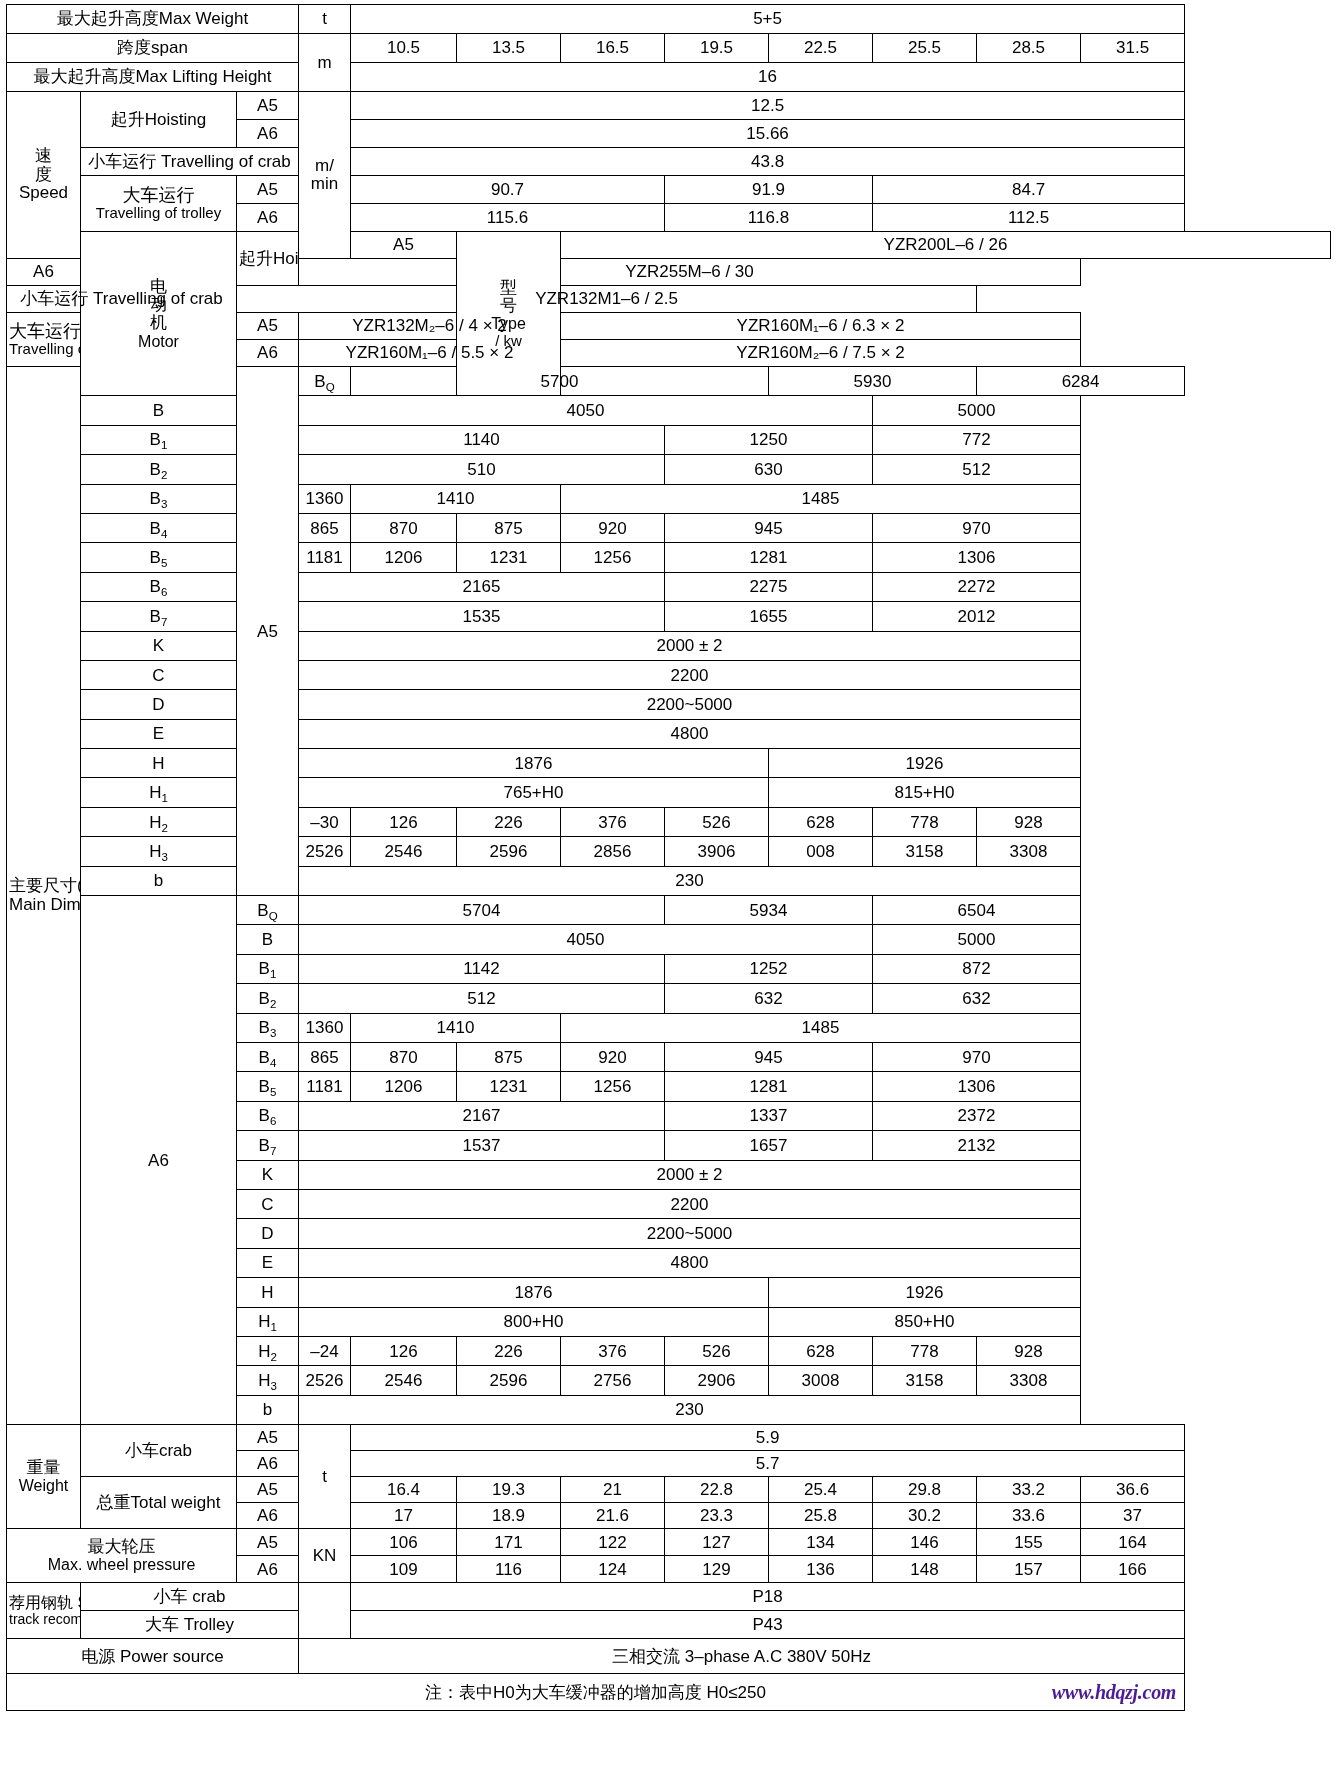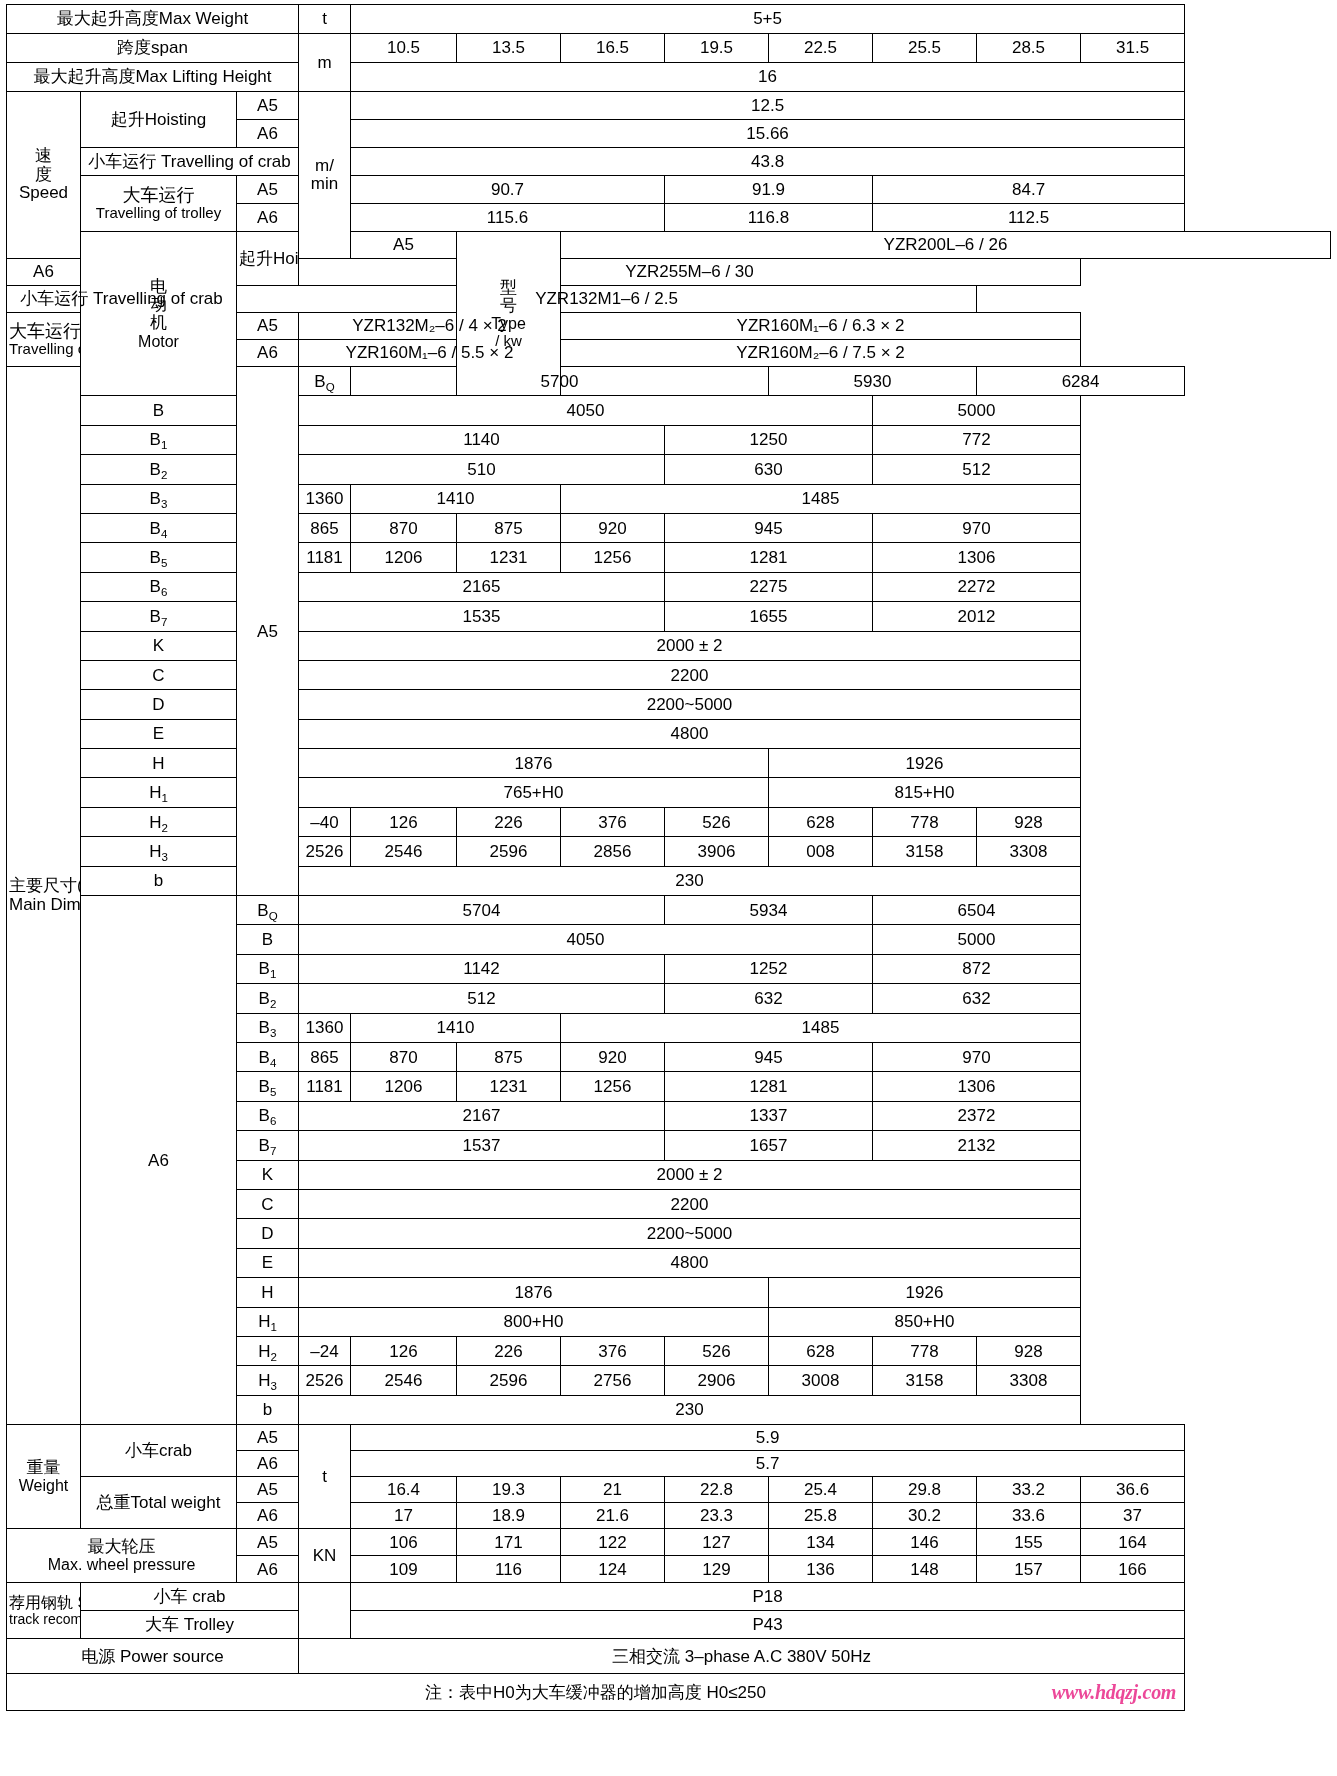--- a/index.html
+++ b/index.html
@@ -26,21 +26,21 @@
     overflow:hidden;
   }
   td.cn{font-size:18px;}
   td.small{font-size:15px;margin-left:42px;}
   td.xsmall{font-size:13.5px;}
   td.sym{font-size:18px;}
   .vstack{display:block;line-height:1.08;}
   sub{font-size:0.68em;vertical-align:baseline;position:relative;top:4px;}
   .wm{
     position:absolute;right:8px;top:50%;transform:translateY(-50%);
-    color:#ec4899;font-style:italic;font-weight:bold;font-size:20px;
+    color:#4c1d95;font-style:italic;font-weight:bold;font-size:20px;
     font-family:"Liberation Serif","DejaVu Serif",serif;
     letter-spacing:-0.3px;
   }
 </style>
 </head>
 <body>
 
 <table id="spec-table">
   <colgroup>
     <col style="width:74px">
@@ -240,21 +240,21 @@
         <td colspan="5">1876</td>
         <td colspan="3">1926</td>
       </tr>
       <tr>
         <td class="sym" style="height:26.4px;">H<sub>1</sub></td>
         <td colspan="5">765+H0</td>
         <td colspan="3">815+H0</td>
       </tr>
       <tr>
         <td class="sym" style="height:26.4px;">H<sub>2</sub></td>
-        <td colspan="1">–40</td>
+        <td colspan="1">–30</td>
         <td colspan="1">126</td>
         <td colspan="1">226</td>
         <td colspan="1">376</td>
         <td colspan="1">526</td>
         <td colspan="1">628</td>
         <td colspan="1">778</td>
         <td colspan="1">928</td>
       </tr>
       <tr>
         <td class="sym" style="height:26.4px;">H<sub>3</sub></td>

